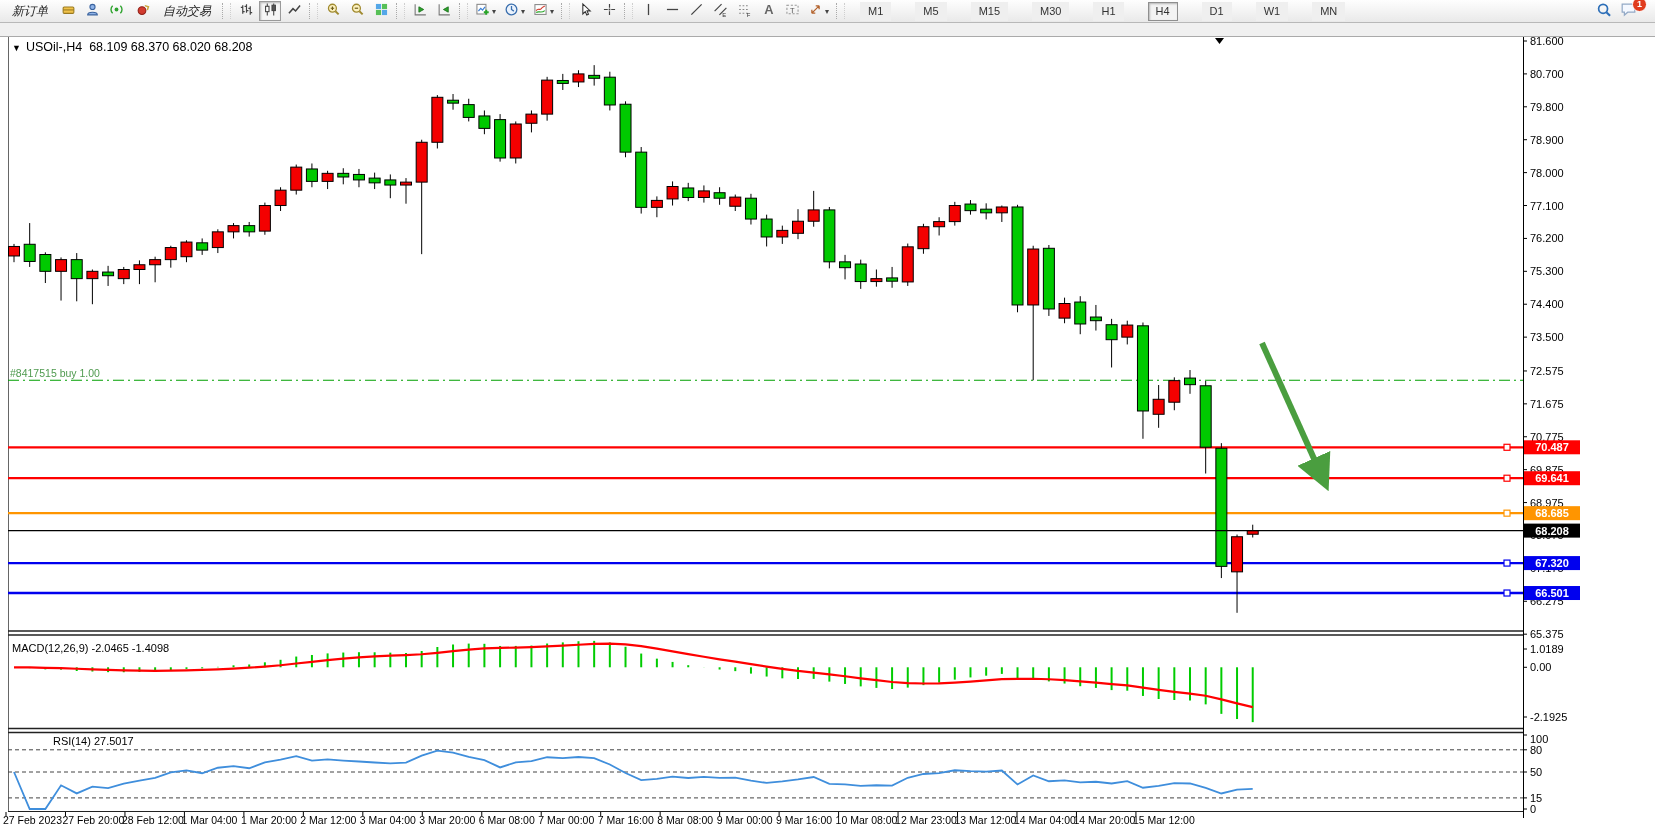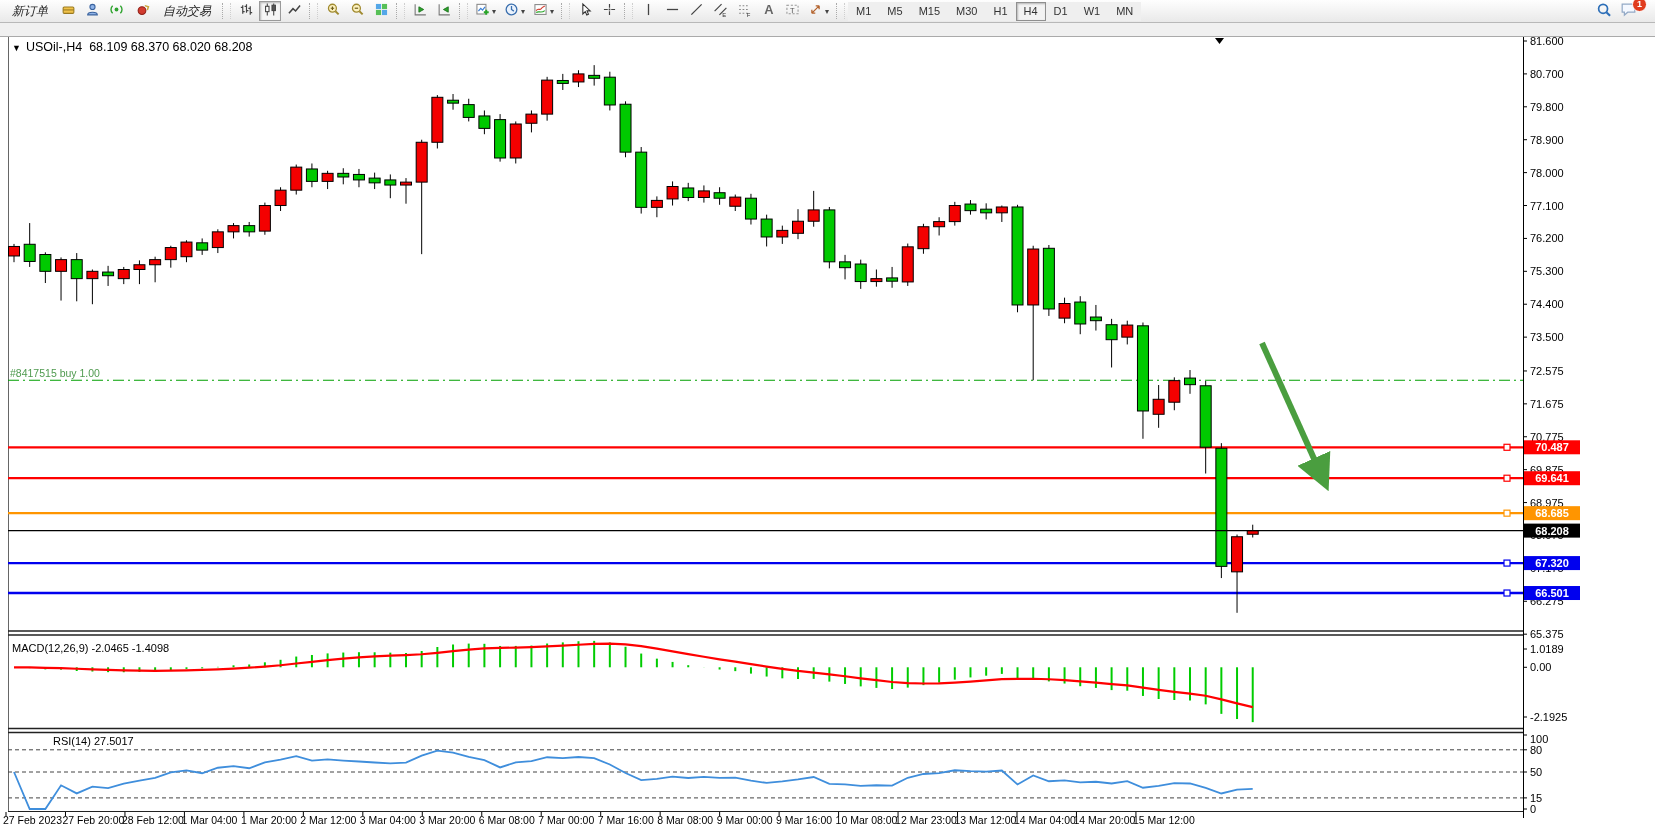--- a/index.html
+++ b/index.html
@@ -4,21 +4,21 @@
 <style>
   html,body{margin:0;padding:0;overflow:hidden;}
   body{width:1655px;height:824px;background:#f0f0f0;font-family:"Liberation Sans",sans-serif;position:relative;}
   
   #toolbar{position:absolute;top:0;left:0;width:1655px;height:23px;background:linear-gradient(#fefefe,#e9e9e9);border-bottom:1px solid #b8b8b8;display:flex;align-items:center;padding:0 4px;box-sizing:border-box;z-index:5;}
   .tb{height:20px;min-width:22px;display:inline-flex;align-items:center;justify-content:center;border:1px solid transparent;background:transparent;margin:0 1px;padding:0 2px;font:12px "Liberation Sans",sans-serif;color:#222;cursor:default;}
   .tb.textbtn{padding:15px 6px;font-style:italic;}
   .tb.pressed{border:1px solid #9a9a9a;background:#f5f5f5;box-shadow:inset 1px 1px 2px rgba(0,0,0,.25);}
   .tb .dd{font-size:8px;color:#444;margin-left:2px;}
   .grip{width:7px;height:16px;margin:0 3px;border-left:1px dotted #aaa;border-right:1px dotted #cfcfcf;}
-  .tf{height:19px;padding:0 7px;font:11px "Liberation Sans",sans-serif;color:#333;border:1px solid transparent;margin:0;display:inline-flex;align-items:center;}
+  .tf{height:19px;padding:0 7px;font:11px "Liberation Sans",sans-serif;color:#333;border:1px solid transparent;margin:12px;display:inline-flex;align-items:center;}
   .tf.active{border:1px solid #8f8f8f;background:#f3f3f3;box-shadow:inset 1px 1px 2px rgba(0,0,0,.25);}
   #tb-right{margin-left:auto;display:flex;align-items:center;}
   .badge{position:absolute;top:-4px;right:-6px;background:#e03c1e;color:#fff;border-radius:50%;width:13px;height:13px;font:bold 9px "Liberation Sans",sans-serif;display:flex;align-items:center;justify-content:center;border:1px solid #fff;}
   .chatwrap{position:relative;margin-right:10px;}
   
   #chart-area{position:absolute;top:36px;left:0;width:1655px;height:812px;background:#ffffff;}
   #chart{position:absolute;top:0;left:0;}
   svg text{font-family:"Liberation Sans",sans-serif;}
   .ovl{position:absolute;color:#000;white-space:nowrap;z-index:3;}
   #hdr{left:12px;top:4px;font:12.5px "Liberation Sans",sans-serif;}

